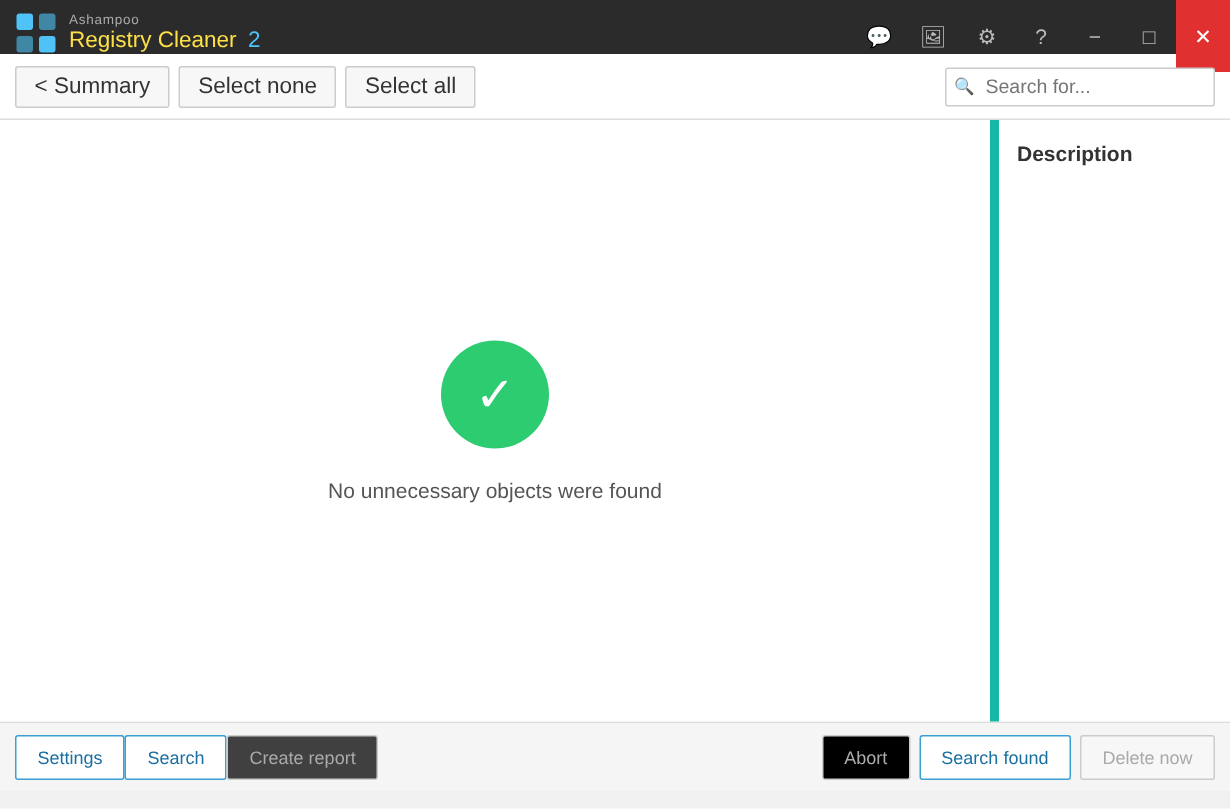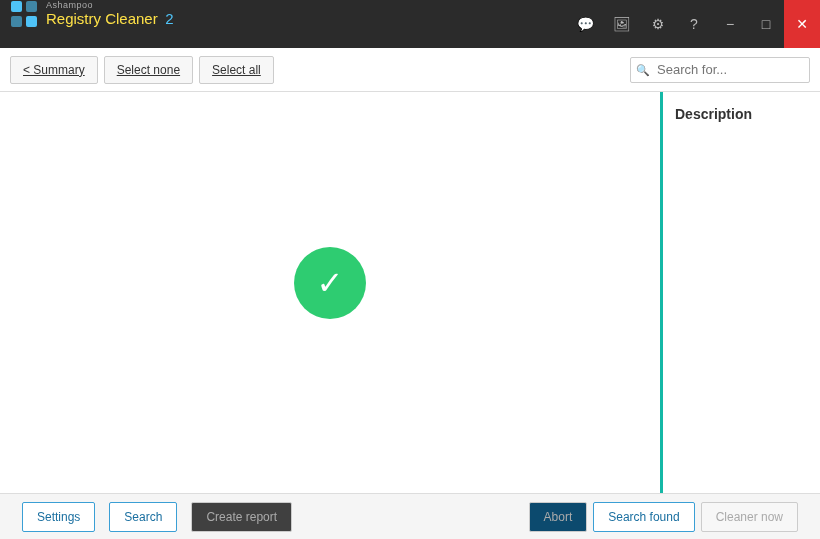--- a/index.html
+++ b/index.html
@@ -8,23 +8,23 @@
       height: 539px;
       font-family: 'Segoe UI', Arial, sans-serif;
       font-size: 13px;
       background: #f0f0f0;
       overflow: hidden;
     }
 
     
     .titlebar {
       background: #2b2b2b;
-      height: 48px;
-      display: flex;
-      align-items: flex-start;
+      height: 36px;
+      display: flex;
+      align-items: flex-end;
       padding: 0 10px;
       color: white;
       position: relative;
     }
     .titlebar-logo {
       display: flex;
       align-items: center;
       gap: 8px;
     }
     .logo-icon {
@@ -84,25 +84,24 @@
       align-items: center;
       padding: 0 10px;
       gap: 6px;
     }
     .toolbar-btn {
       height: 28px;
       padding: 0 12px;
       border: 1px solid #ccc;
       background: #f7f7f7;
       color: #333;
-      font-size: 12px;
+      font-size: 15px;
       cursor: pointer;
       border-radius: 2px;
       white-space: nowrap;
-      text-decoration: underline;
     }
     .toolbar-search {
       margin-left: auto;
       position: relative;
     }
     .toolbar-search input {
       height: 26px;
       width: 180px;
       border: 1px solid #ccc;
       border-radius: 2px;
@@ -154,21 +153,21 @@
       line-height: 1;
     }
     .success-text {
       font-size: 14px;
       color: #555;
     }
 
     
     .description-panel {
       width: 160px;
-      border-left: 3px solid #14b8a6;
+      border-left: 6px solid #14b8a6;
       background: #fff;
       padding: 14px 12px;
     }
     .desc-title {
       font-size: 14px;
       font-weight: 600;
       color: #333;
       margin-bottom: 8px;
     }
     .desc-text {
@@ -177,22 +176,22 @@
       line-height: 1.4;
     }
 
     
     .footer {
       background: #f5f5f5;
       border-top: 1px solid #ddd;
       height: 46px;
       display: flex;
       align-items: center;
-      padding: 0 22px;
-      gap: 14px;
+      padding: 0 10px;
+      gap: 0;
     }
     .footer-btn {
       height: 30px;
       padding: 0 14px;
       border: 1px solid #ccc;
       background: #404040;
       color: #333;
       font-size: 12px;
       cursor: pointer;
       border-radius: 2px;
@@ -207,21 +206,21 @@
       border-color: #3a9fd5;
       color: #1a6fa0;
       font-weight: 500;
     }
     .footer-right {
       margin-left: auto;
       display: flex;
       gap: 6px;
     }
     .footer-btn.abort-btn {
-      background: #0c4a6e;
+      background: #000000;
       color: #aaa;
     }
     .footer-btn.delete-btn {
       background: #f7f7f7;
       color: #aaa;
     }
   </style>
 </head>
 <body>
 
@@ -275,29 +274,30 @@
     <input type="text" placeholder="Search for..." style="">
   </div>
 </div>
 
 <div class="main-area">
 
   <div class="content-panel">
     <div class="success-circle">
       <span class="checkmark">✓</span>
     </div>
+    <div class="success-text">No unnecessary objects were found</div>
   </div>
 
   <div class="description-panel">
     <div class="desc-title">Description</div>
   </div>
 </div>
 
 <div class="footer">
   <button class="footer-btn active">Settings</button>
   <button class="footer-btn active">Search</button>
   <button class="footer-btn disabled">Create report</button>
   <div class="footer-right">
     <button class="footer-btn abort-btn">Abort</button>
     <button class="footer-btn active">Search found</button>
-    <button class="footer-btn delete-btn">Cleaner now</button>
+    <button class="footer-btn delete-btn">Delete now</button>
   </div>
 </div>
 
 </body></html>

